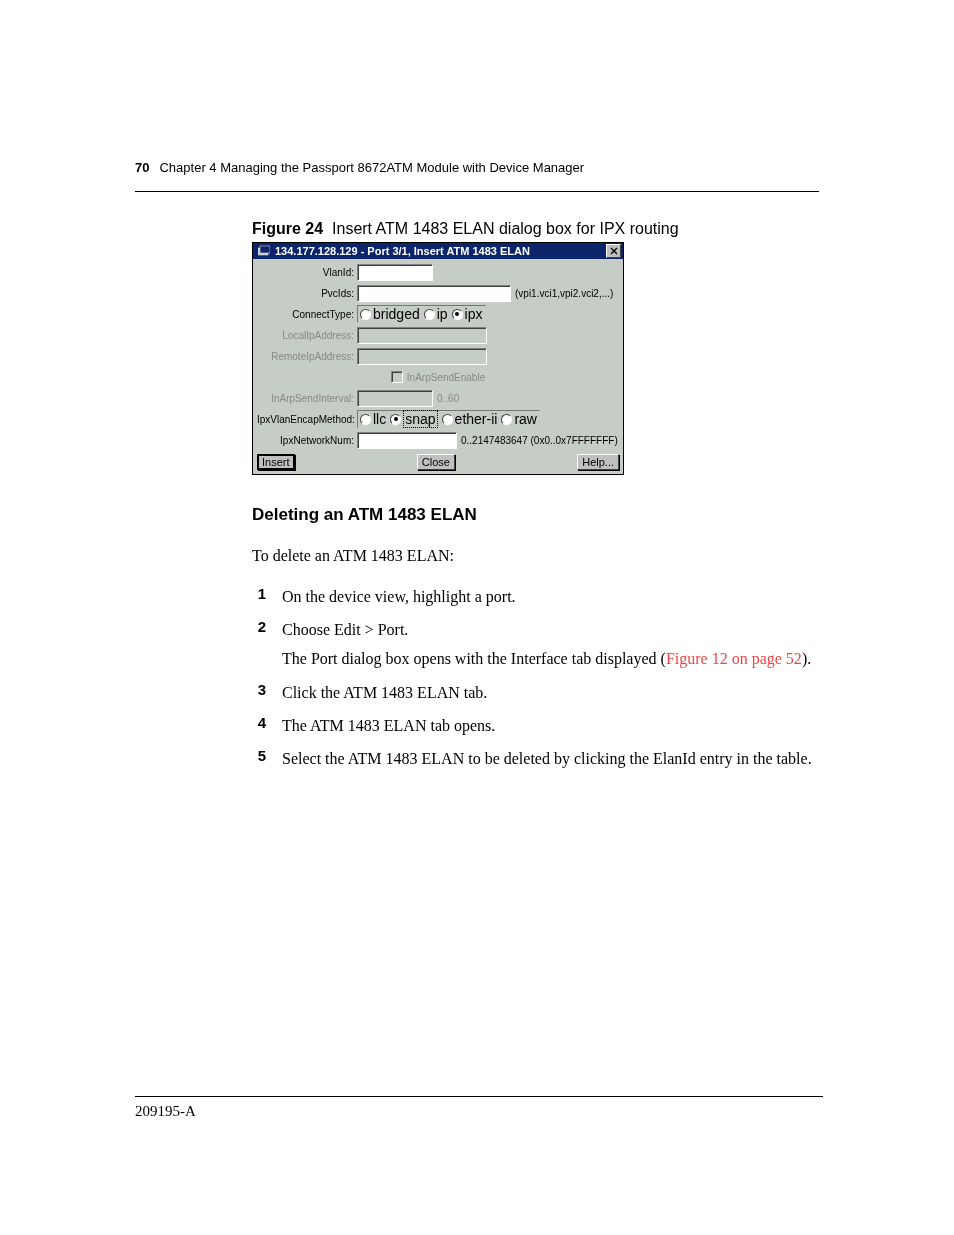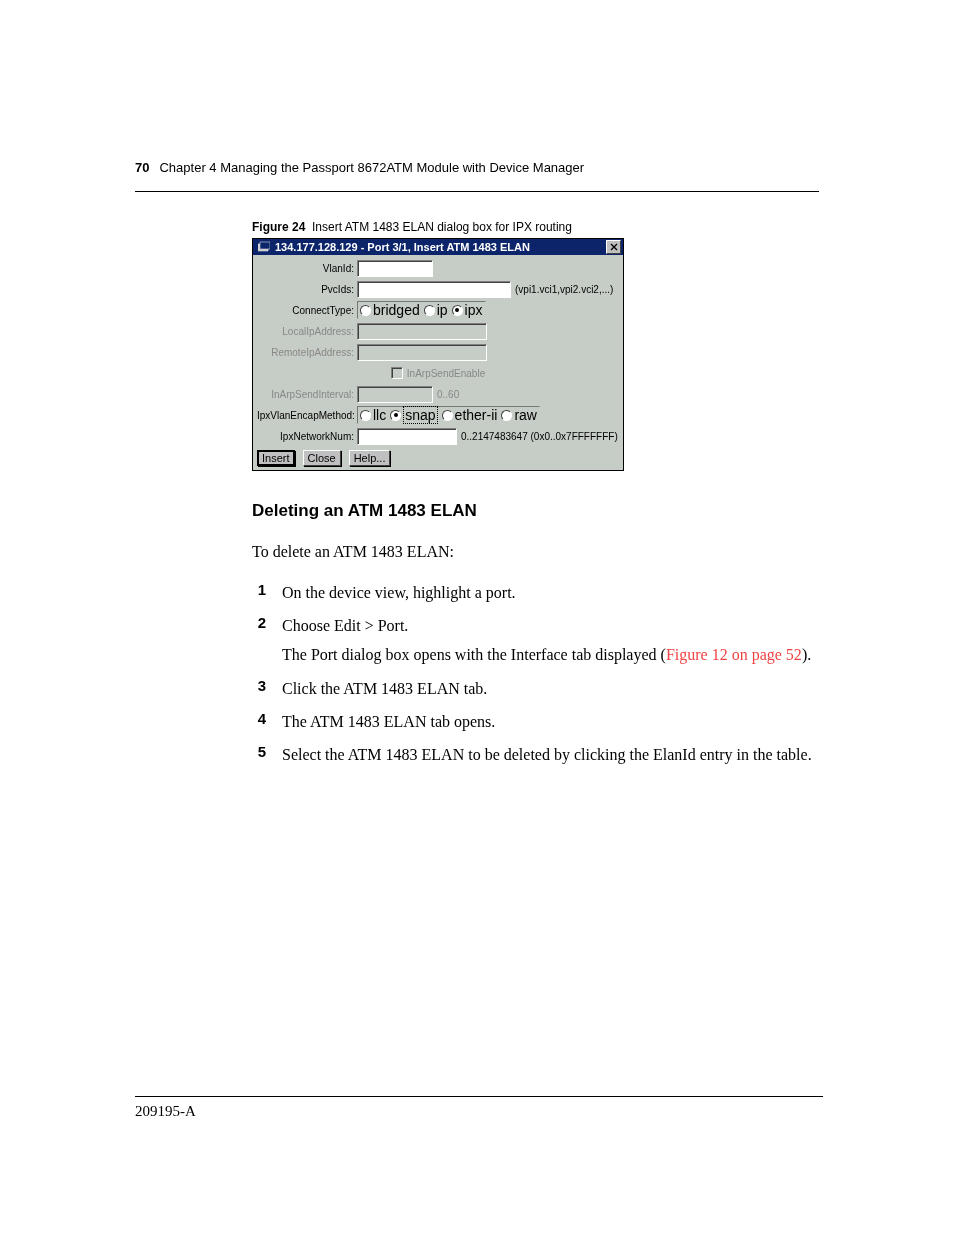--- a/index.html
+++ b/index.html
@@ -20,21 +20,21 @@
     padding-bottom: 16px;
     font-family: Arial, Helvetica, sans-serif;
     font-size: 13px;
     display: flex;
     gap: 10px;
   }
   .page-number-top { font-weight: bold; }
   .figure-block { margin-top: 28px; margin-left: 117px; }
   .figure-caption {
     font-family: Arial, Helvetica, sans-serif;
-    font-size: 12px;
+    font-size: 16px;
     margin-bottom: 4px;
   }
   .figure-caption .fig-label { font-weight: bold; }
   .dialog {
     width: 372px;
     border: 1px solid #000;
     background: #c6ccc6;
     font-family: 'MS Sans Serif', Arial, sans-serif;
     font-size: 11px;
   }
@@ -102,21 +102,21 @@
   .check-row { justify-content: center; }
   .check {
     display: inline-flex; align-items: center; gap: 4px; font-size: 10px; color:#888;
   }
   .check .box {
     width: 12px; height: 12px; background: #c6ccc6;
     border: 1px solid #808080;
     border-bottom-color:#fff; border-right-color:#fff;
     box-shadow: inset 1px 1px 0 #404040;
   }
-  .btn-row { display: flex; justify-content: flex-start; gap: 8px; margin-top: 4px; }
+  .btn-row { display: flex; justify-content: space-between; gap: 8px; margin-top: 4px; }
   .btn95 {
     font-size: 11px;
     padding: 1px 4px;
     background: #c0c0c0;
     border: 1px solid #fff;
     border-right-color: #404040; border-bottom-color: #404040;
     min-width: 36px;
     text-align: center;
     box-shadow: 1px 1px 0 #000;
   }

